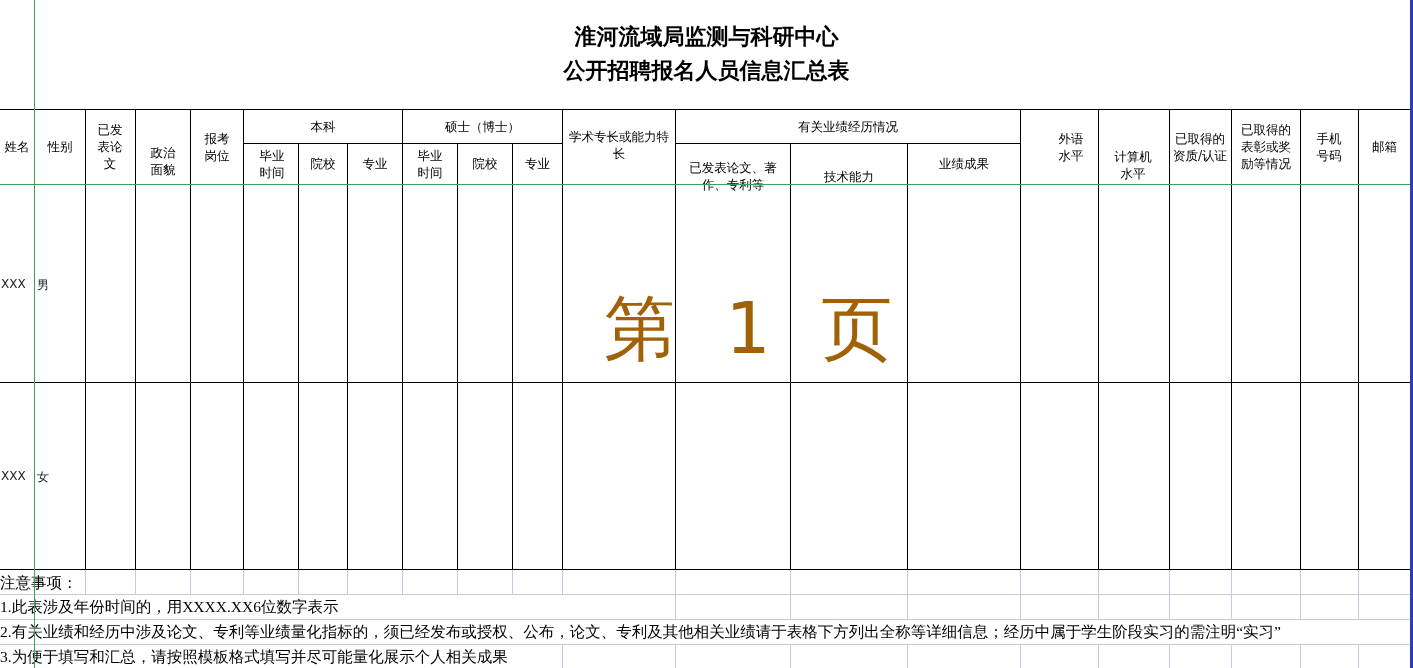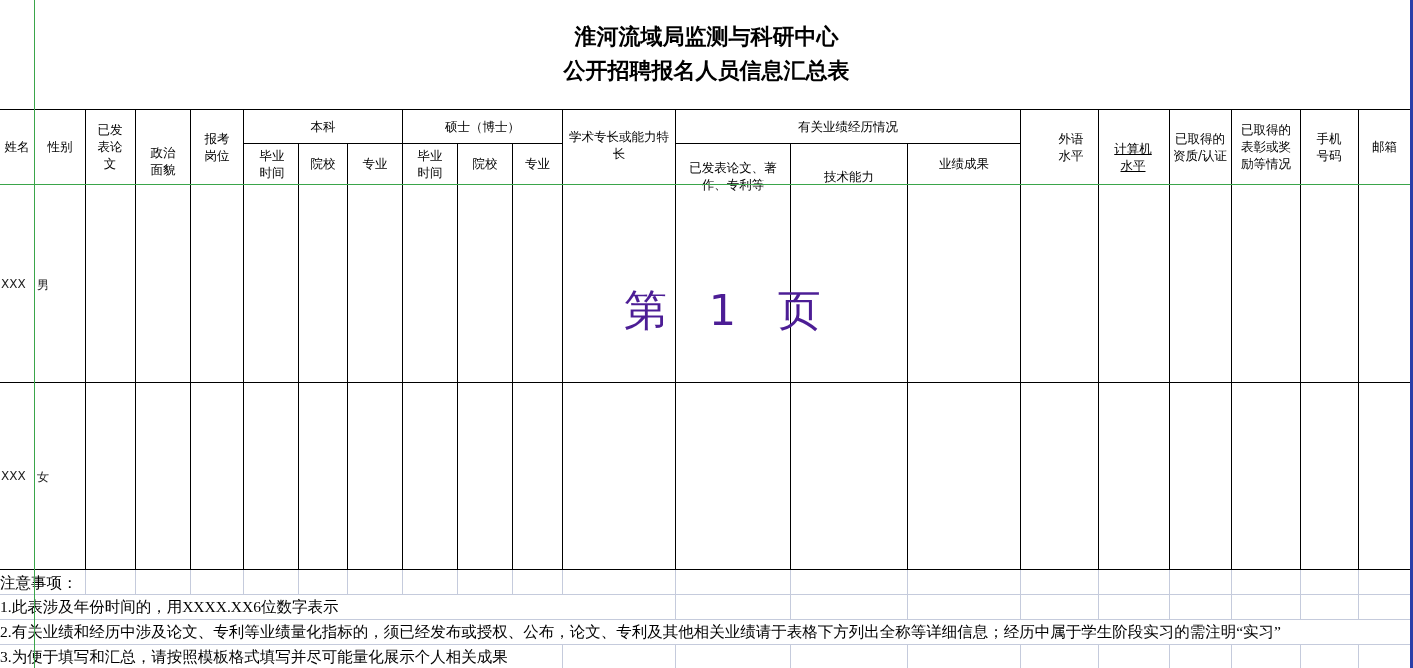--- a/index.html
+++ b/index.html
@@ -5,21 +5,21 @@
     html, body { margin:0; padding:0; background:#ffffff; }
     body { width:1413px; height:668px; position:relative; overflow:hidden; font-family:"DejaVu Serif","Liberation Serif",serif; color:#000; }
     .hline { position:absolute; height:1px; background:#000; }
     .vline { position:absolute; width:1px; background:#000; }
     .gridh { position:absolute; height:1px; background:#c5cbdc; }
     .gridv { position:absolute; width:1px; background:#c5cbdc; }
     .title { position:absolute; left:0; width:1413px; text-align:center; font-weight:bold; font-size:22px; letter-spacing:0px; }
     .hcell { position:absolute; display:flex; align-items:center; justify-content:center; text-align:center; font-size:12.5px; line-height:17px; }
     .dcell { position:absolute; font-size:12px; font-family:"DejaVu Sans","Liberation Sans",sans-serif; color:#222; }
     .note { position:absolute; left:0; font-size:15.5px; white-space:nowrap; font-family:Liberation Serif, serif; }
-    .watermark { position:absolute; left:624px; top:282px; font-size:43px; color:#4c1d95; font-family:"DejaVu Sans","Liberation Sans",sans-serif; letter-spacing:14px; white-space:nowrap; }
+    .watermark { position:absolute; left:604px; top:282px; font-size:71px; color:#a16207; font-family:"DejaVu Sans","Liberation Sans",sans-serif; letter-spacing:14px; white-space:nowrap; }
     .greenv { position:absolute; width:1px; background:#3aa54a; }
     .greenh { position:absolute; height:1px; background:#3aa54a; }
     .bluev { position:absolute; width:3px; background:#2a3fa8; }
   </style>
 </head>
 <body>
 
 <div class="title" style="top:22px;">淮河流域局监测与科研中心</div>
 <div class="title" style="top:56px;">公开招聘报名人员信息汇总表</div>
 
@@ -101,21 +101,21 @@
   <div class="hcell" style="left:403px;top:110px;width:159px;height:33px;">硕士（博士）</div>
   <div class="hcell" style="left:416px;top:144px;width:28px;height:39px;">毕业时间</div>
   <div class="hcell" style="left:458px;top:144px;width:54px;height:39px;">院校</div>
   <div class="hcell" style="left:513px;top:144px;width:49px;height:39px;">专业</div>
   <div class="hcell" style="left:564px;top:110px;width:110px;height:73px;font-family:Liberation Mono, monospace;">学术专长或能力特长</div>
   <div class="hcell" style="left:676px;top:110px;width:344px;height:33px;">有关业绩经历情况</div>
   <div class="hcell" style="left:678px;top:156px;width:110px;height:39px;">已发表论文、著作、专利等</div>
   <div class="hcell" style="left:791px;top:157px;width:116px;height:39px;">技术能力</div>
   <div class="hcell" style="left:908px;top:144px;width:112px;height:39px;">业绩成果</div>
   <div class="hcell" style="left:1045px;top:110px;width:28px;height:73px;margin-left:12px;">外语水平</div>
-  <div class="hcell" style="left:1112px;top:120px;width:42px;height:73px;text-decoration:underline;">计算机水平</div>
+  <div class="hcell" style="left:1112px;top:128px;width:42px;height:73px;">计算机水平</div>
   <div class="hcell" style="left:1172px;top:110px;width:56px;height:73px;">已取得的资质/认证</div>
   <div class="hcell" style="left:1236px;top:110px;width:60px;height:73px;">已取得的表彰或奖励等情况</div>
   <div class="hcell" style="left:1314px;top:110px;width:30px;height:73px;">手机号码</div>
   <div class="hcell" style="left:1359px;top:110px;width:51px;height:73px;">邮箱</div>
 </div>
 
 <div>
   <div class="dcell" style="left:1px;top:277px;">XXX</div>
   <div class="dcell" style="left:37px;top:277px;">男</div>
 </div>

